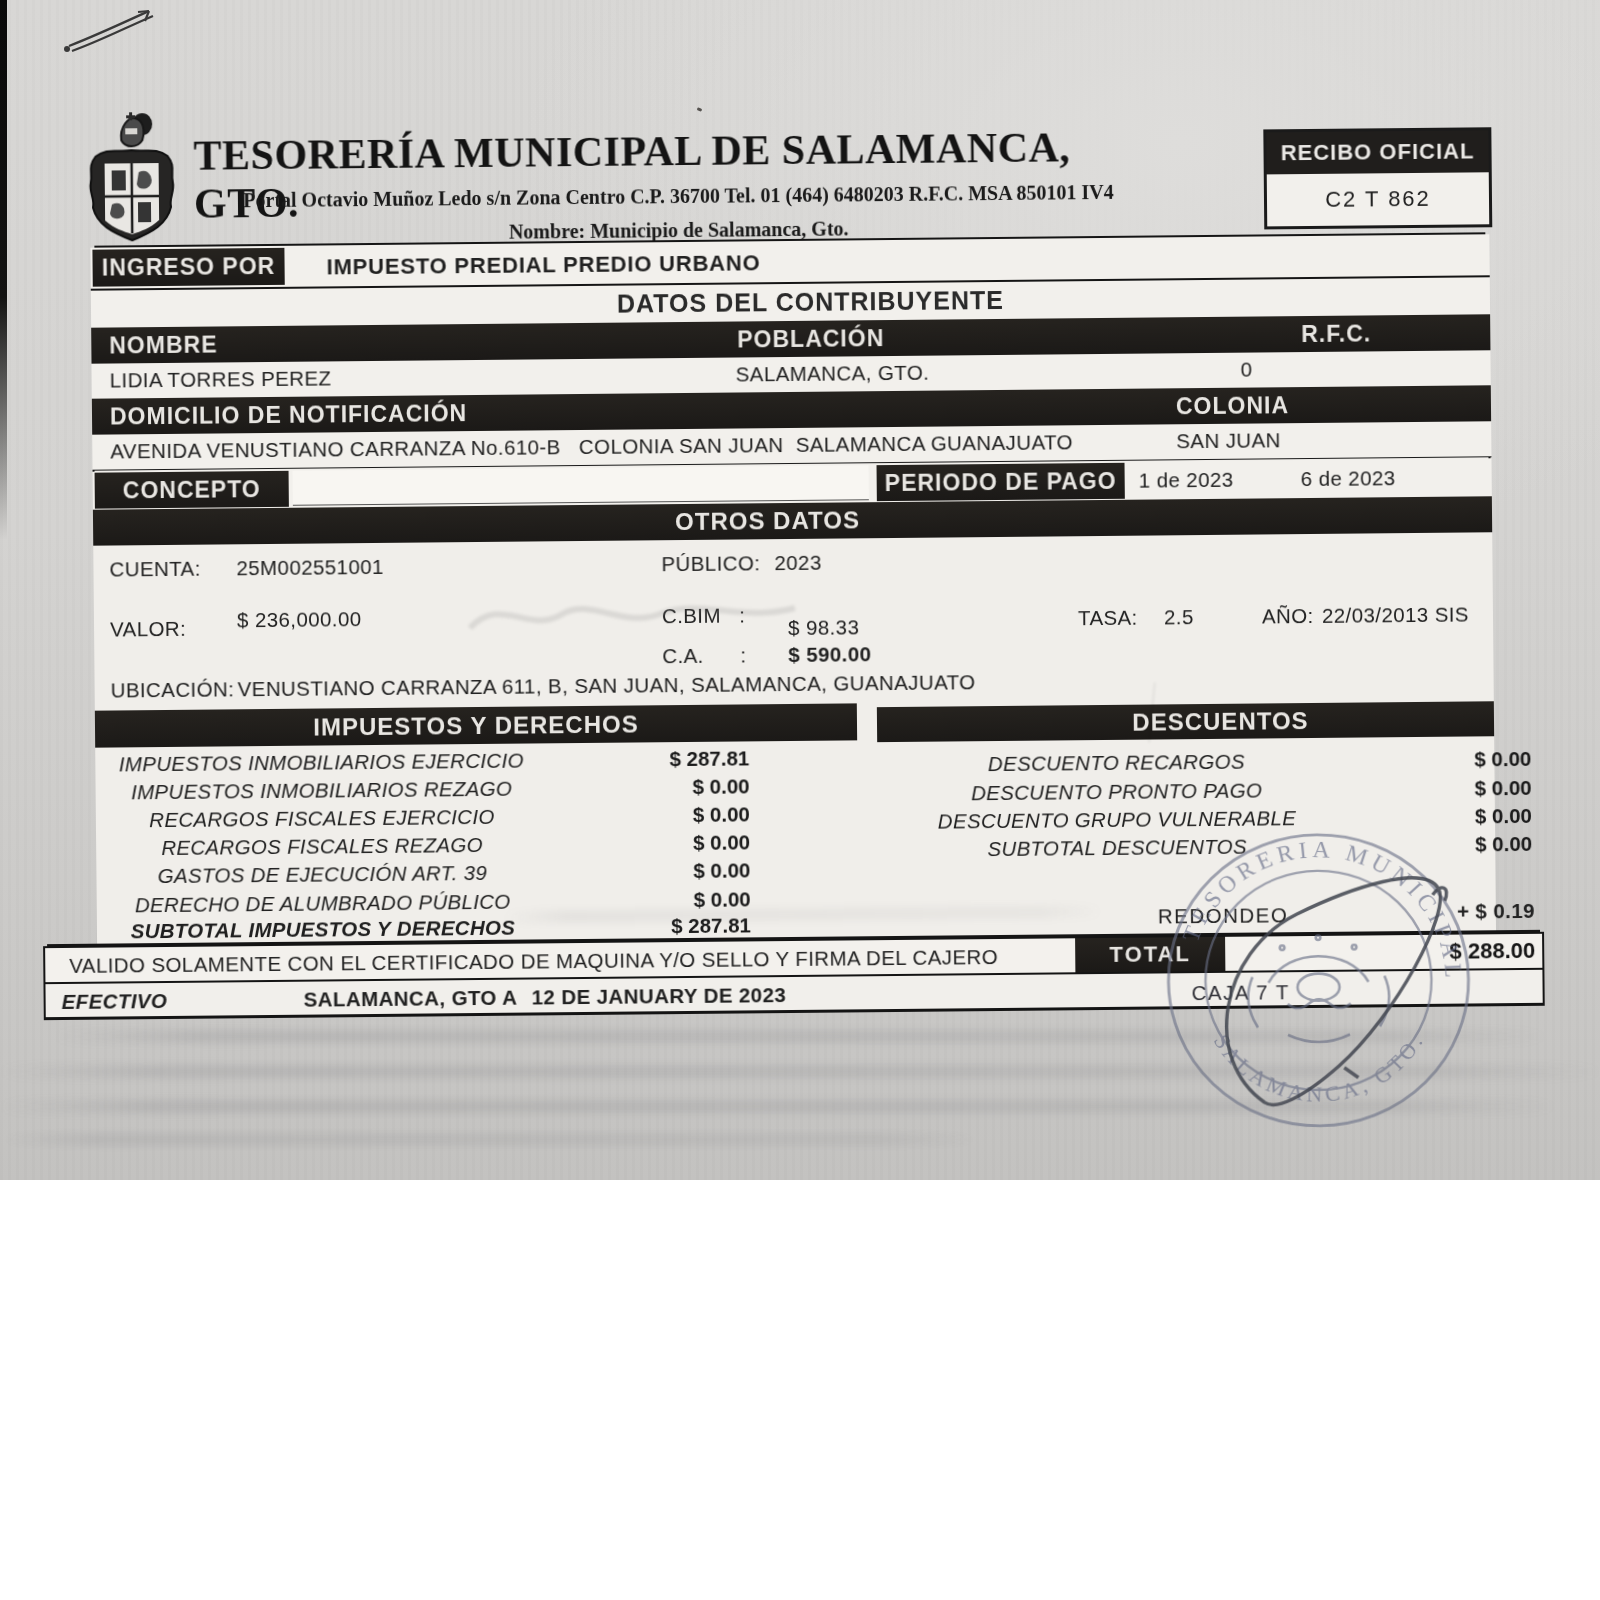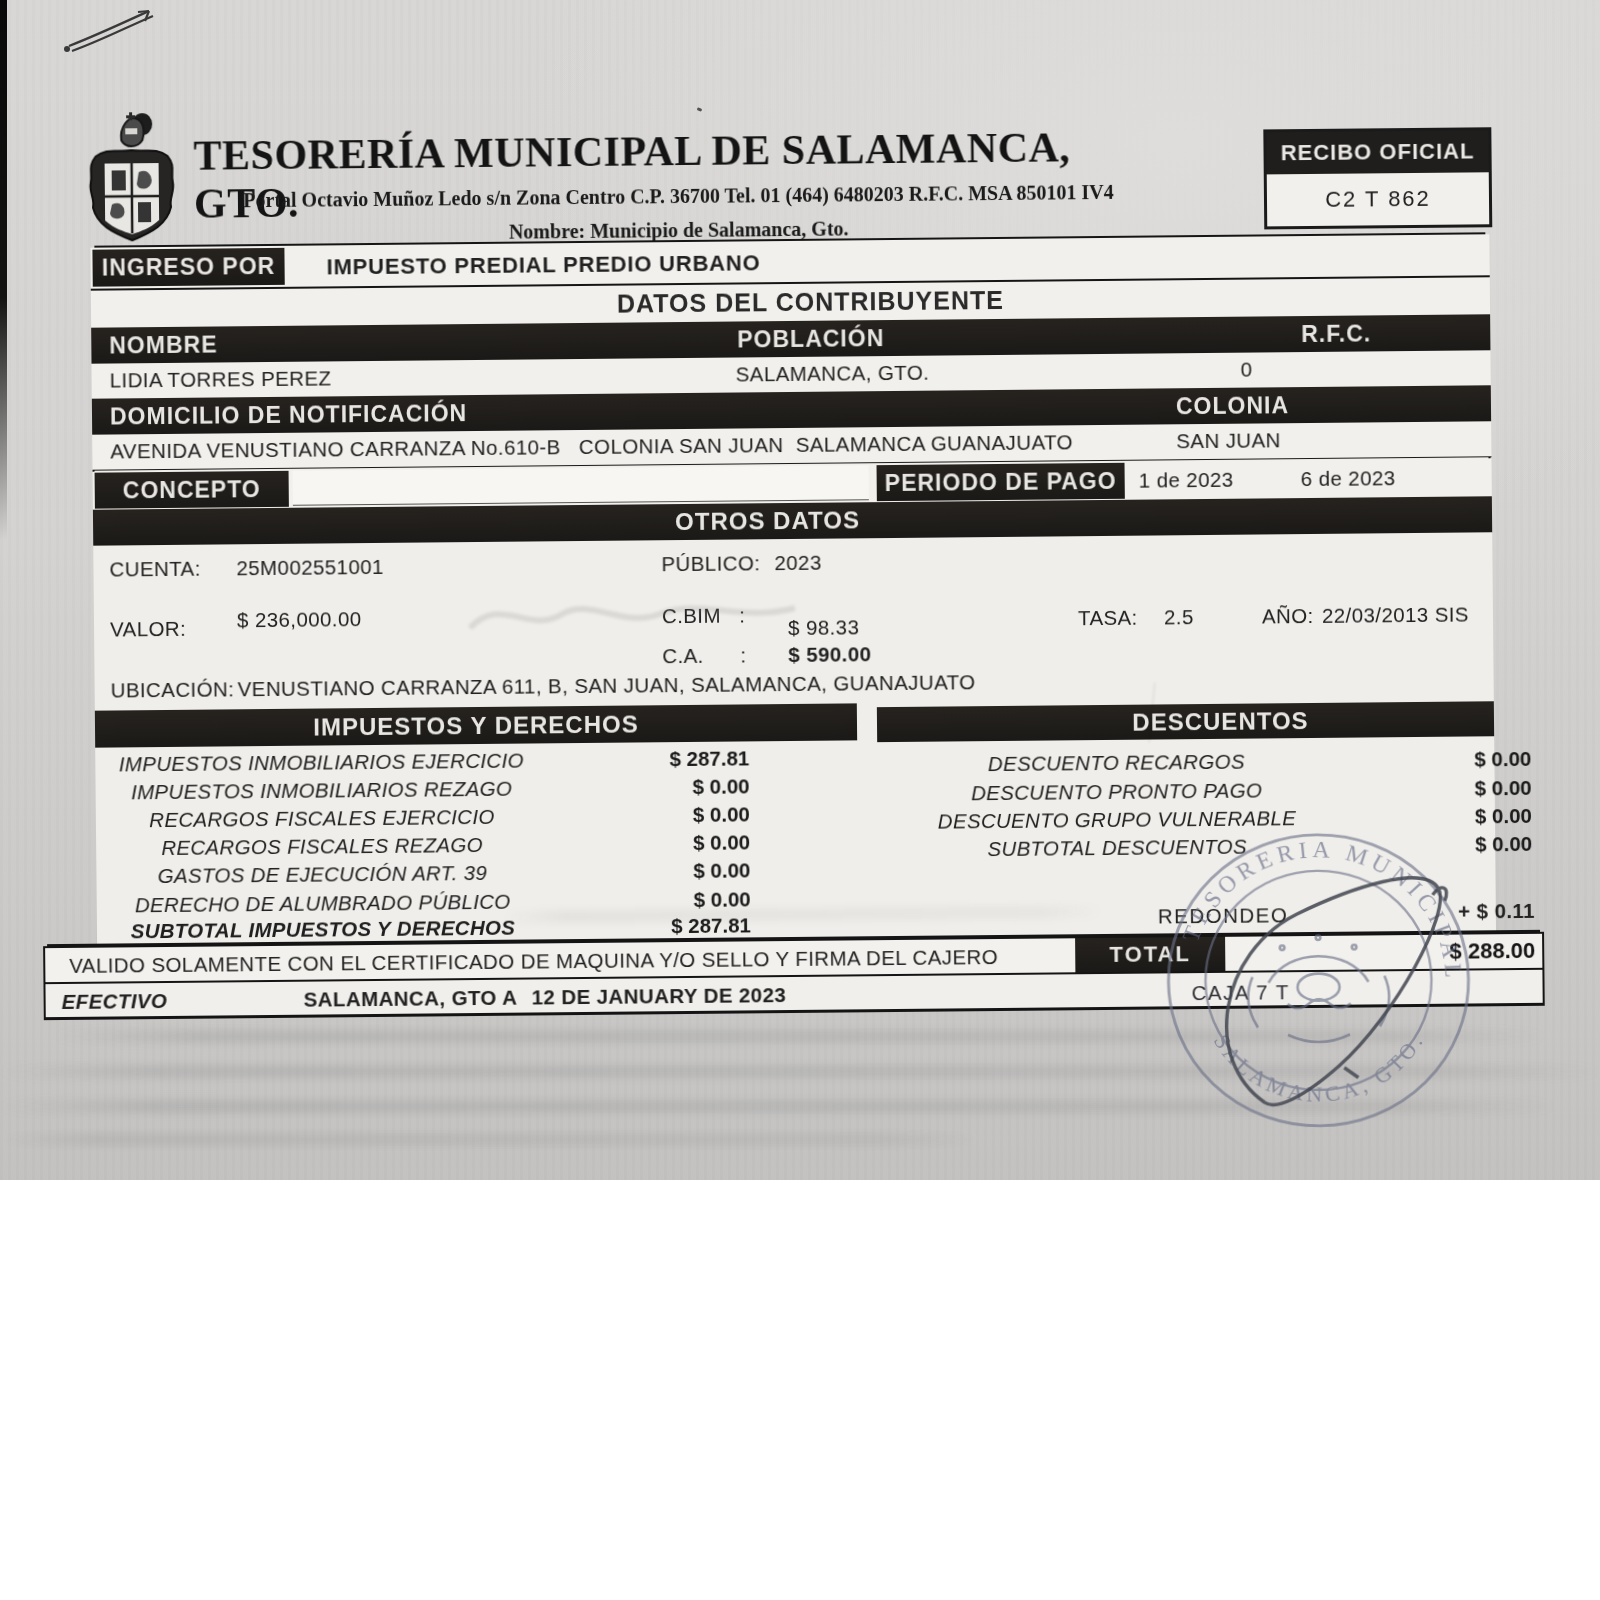--- a/index.html
+++ b/index.html
@@ -198,21 +198,21 @@
     <div class="drow" style="top:811px;">
       <span class="lab">DESCUENTO GRUPO VULNERABLE</span>
       <span class="mval">$ 0.00</span>
       </div>
     <div class="drow" style="top:839px;">
       <span class="lab">SUBTOTAL DESCUENTOS</span>
       <span class="mval">$ 0.00</span>
       </div>
 
     <span class="abs val" style="left:1155px;top:908px;letter-spacing:1.5px;">REDONDEO</span>
-    <span class="abs val vb" style="left:1440px;top:906px;width:92px;text-align:right;">+ $ 0.11</span>
+    <span class="abs val vb" style="left:1440px;top:906px;width:92px;text-align:right;">+ $ 0.19</span>
 
     <div class="bleed" style="left:500px;top:908px;width:600px;opacity:.5;"></div>
 
     <div class="abs whiteband topline" style="left:40px;top:939px;width:1501px;height:38px;border:2.5px solid #141414;box-sizing:border-box;background:#f3f1ed;"></div>
     <span class="abs val" style="left:66px;top:947px;font-size:20.5px;">VALIDO SOLAMENTE CON EL CERTIFICADO DE MAQUINA Y/O SELLO Y FIRMA DEL CAJERO</span>
     <div class="blackbox" style="left:1072px;top:941px;width:150px;height:34px;line-height:34px;letter-spacing:2px;font-size:22px;">TOTAL</div>
     <span class="abs" style="left:1420px;top:945px;width:112px;text-align:right;font-weight:bold;font-size:22px;color:#161616;">$ 288.00</span>
 
     <div class="abs" style="left:40px;top:977px;width:1501px;height:36px;background:#f1efeb;border:2.5px solid #141414;border-top:none;border-bottom-width:3.5px;box-sizing:border-box;"></div>
     <span class="abs val" style="left:58px;top:983px;font-style:italic;font-weight:bold;">EFECTIVO</span>

